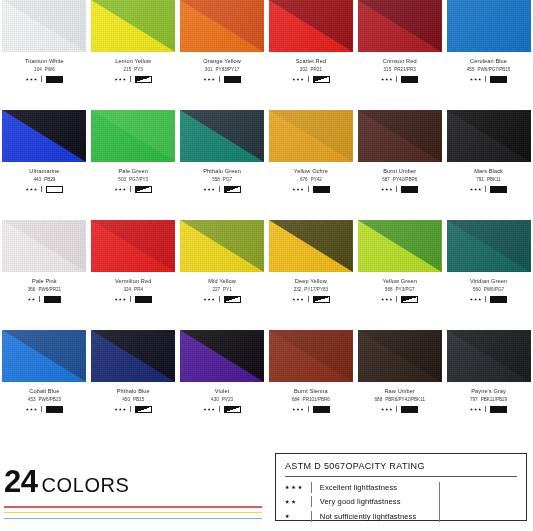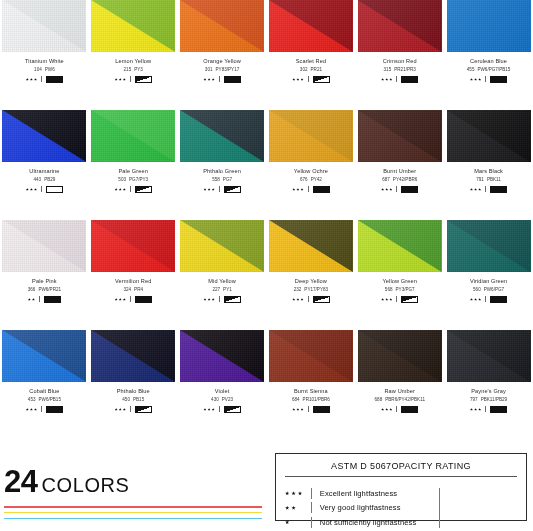--- a/index.html
+++ b/index.html
@@ -148,31 +148,31 @@
     top:453px;
     width:252px;
     height:68px;
     border:.9px solid #2c2c2c;
     box-sizing:border-box;
     padding:7px 9px 5px 9px;
     background:#fff;
   }
   #legend-head{
     display:flex;
-    justify-content:center;
+    justify-content:flex-start;
     align-items:baseline;
     font-size:9px;
     letter-spacing:.35px;
     color:#111;
     padding-bottom:5px;
     border-bottom:.8px solid #555;
   }
   #legend-body{
     display:flex;
-    margin-top:11px;
+    margin-top:5px;
   }
   #lf-col{
     flex:0 0 152px;
     display:flex;
     flex-direction:column;
     gap:3.4px;
   }
   .lf-row{
     display:flex;
     align-items:center;

